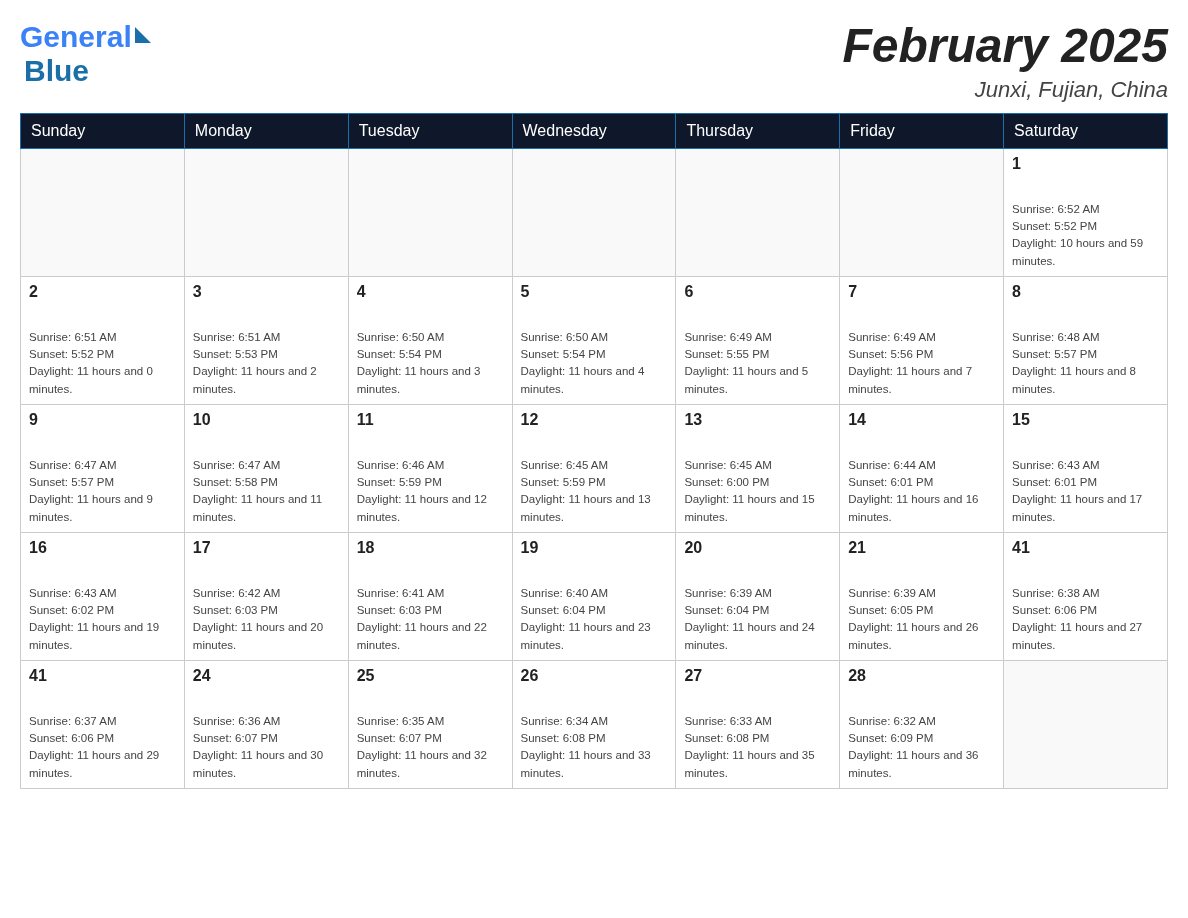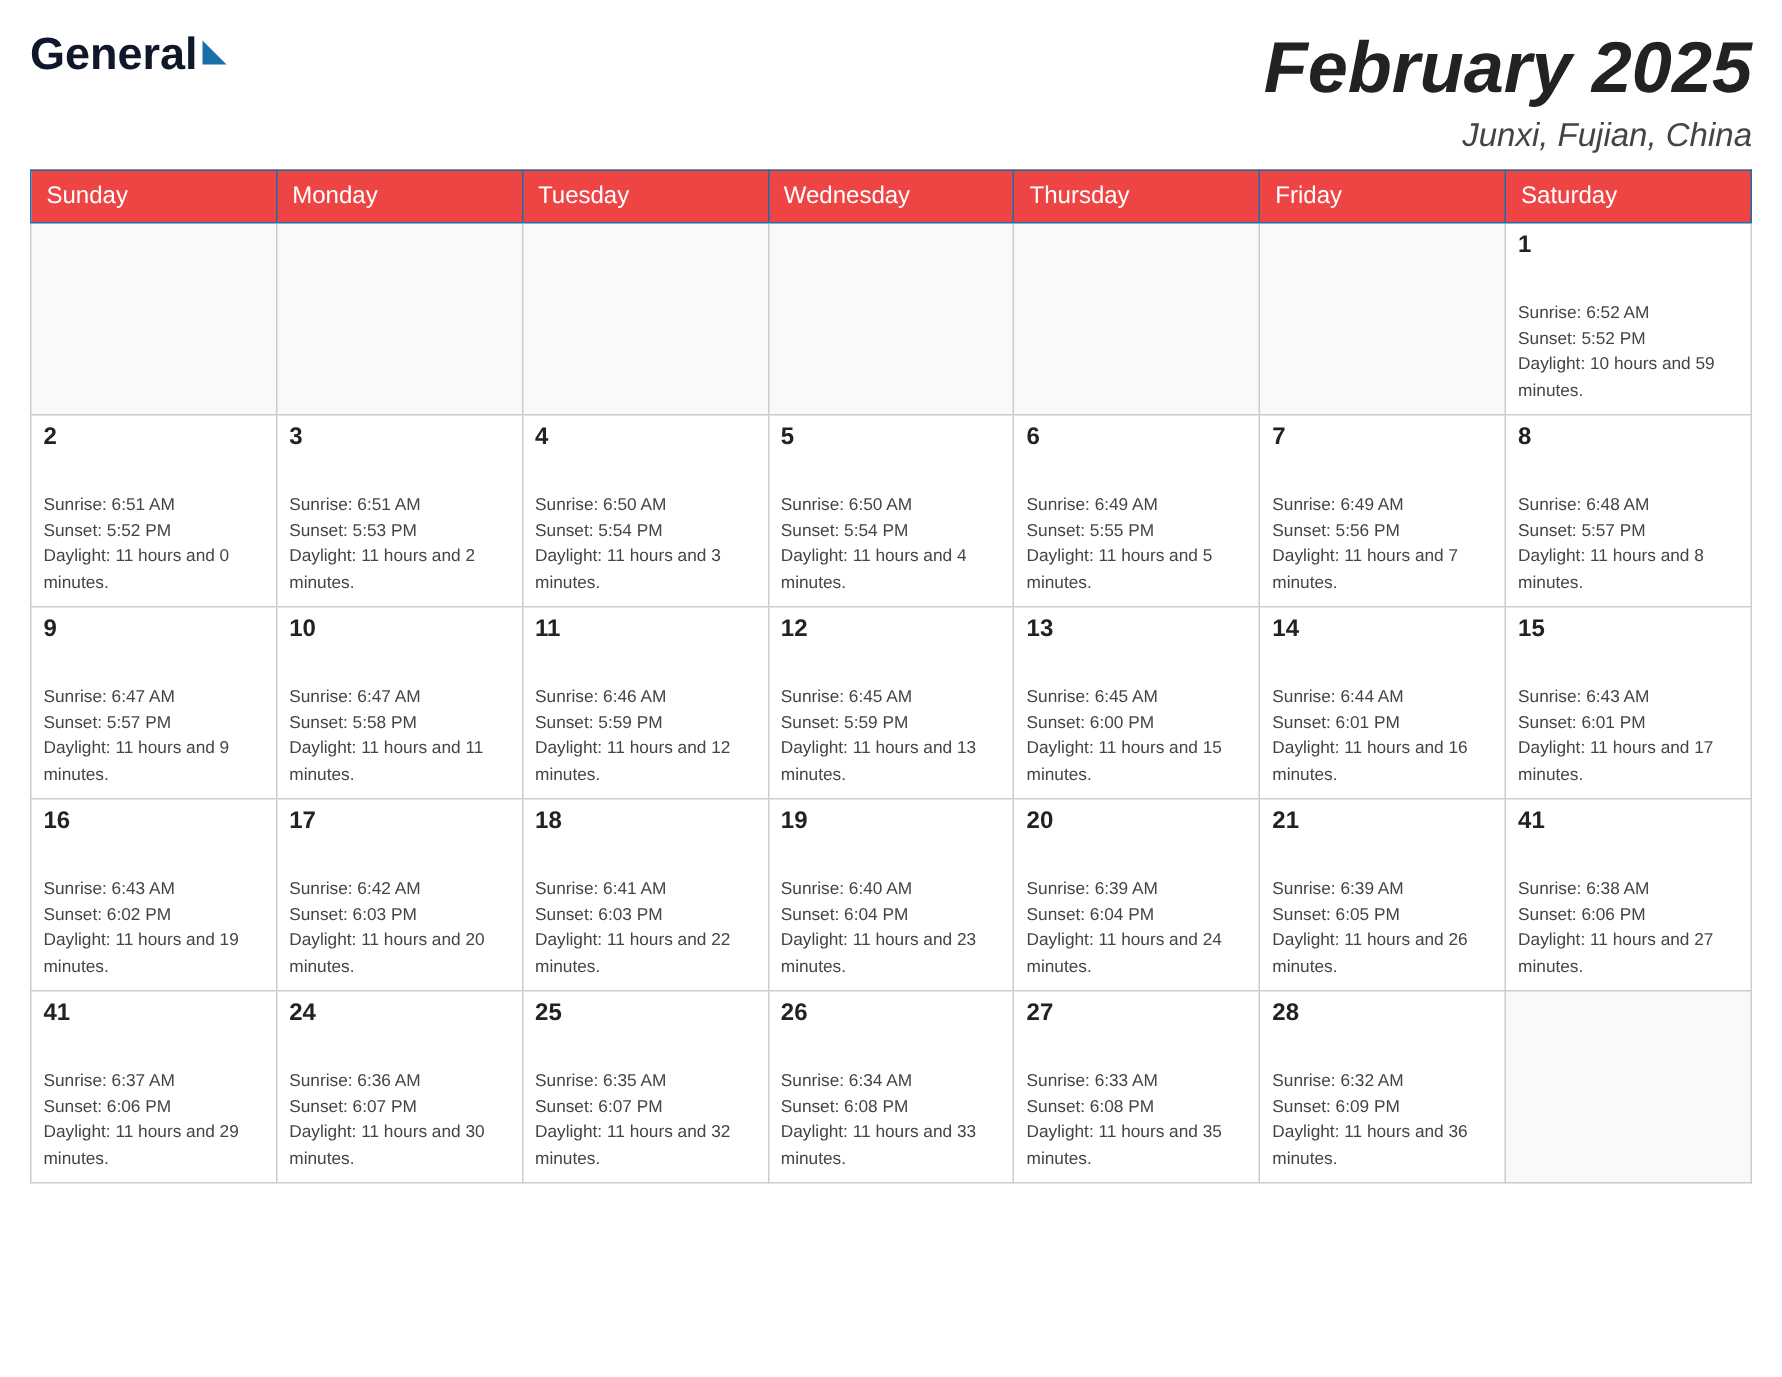--- a/index.html
+++ b/index.html
@@ -31,21 +31,21 @@
       font-weight: normal;
       color: #444;
       margin-top: 4px;
     }
     .calendar {
       width: 100%;
       border-collapse: collapse;
       margin-top: 10px;
     }
     .calendar th {
-      background-color: #ef4444;
+      background-color: #0f172a;
       color: #fff;
       text-align: left;
       padding: 8px 10px;
       font-size: 16px;
       font-weight: normal;
       border: 1px solid #1a6fa8;
     }
     .calendar td {
       vertical-align: top;
       border: 1px solid #ccc;
@@ -90,22 +90,25 @@
       position: relative;
       top: -2px;
     }
   </style>
 </head>
 <body>
 
 <div class="header-area">
   <div class="logo-wrapper">
     <div class="logo-row1">
-      <span style="font-size:30px;font-weight:bold;color:#0f172a;">General</span>
+      <span style="font-size:30px;font-weight:bold;color:#3b82f6;">General</span>
       <span class="logo-triangle"></span>
+    </div>
+    <div>
+      <span style="font-size:30px;font-weight:bold;color:#1a6fa8;margin-left:4px;">Blue</span>
     </div>
   </div>
   <div class="title-area">
     <h1>February 2025</h1>
     <h2>Junxi, Fujian, China</h2>
   </div>
 </div>
 
 <table class="calendar">
   <thead>

